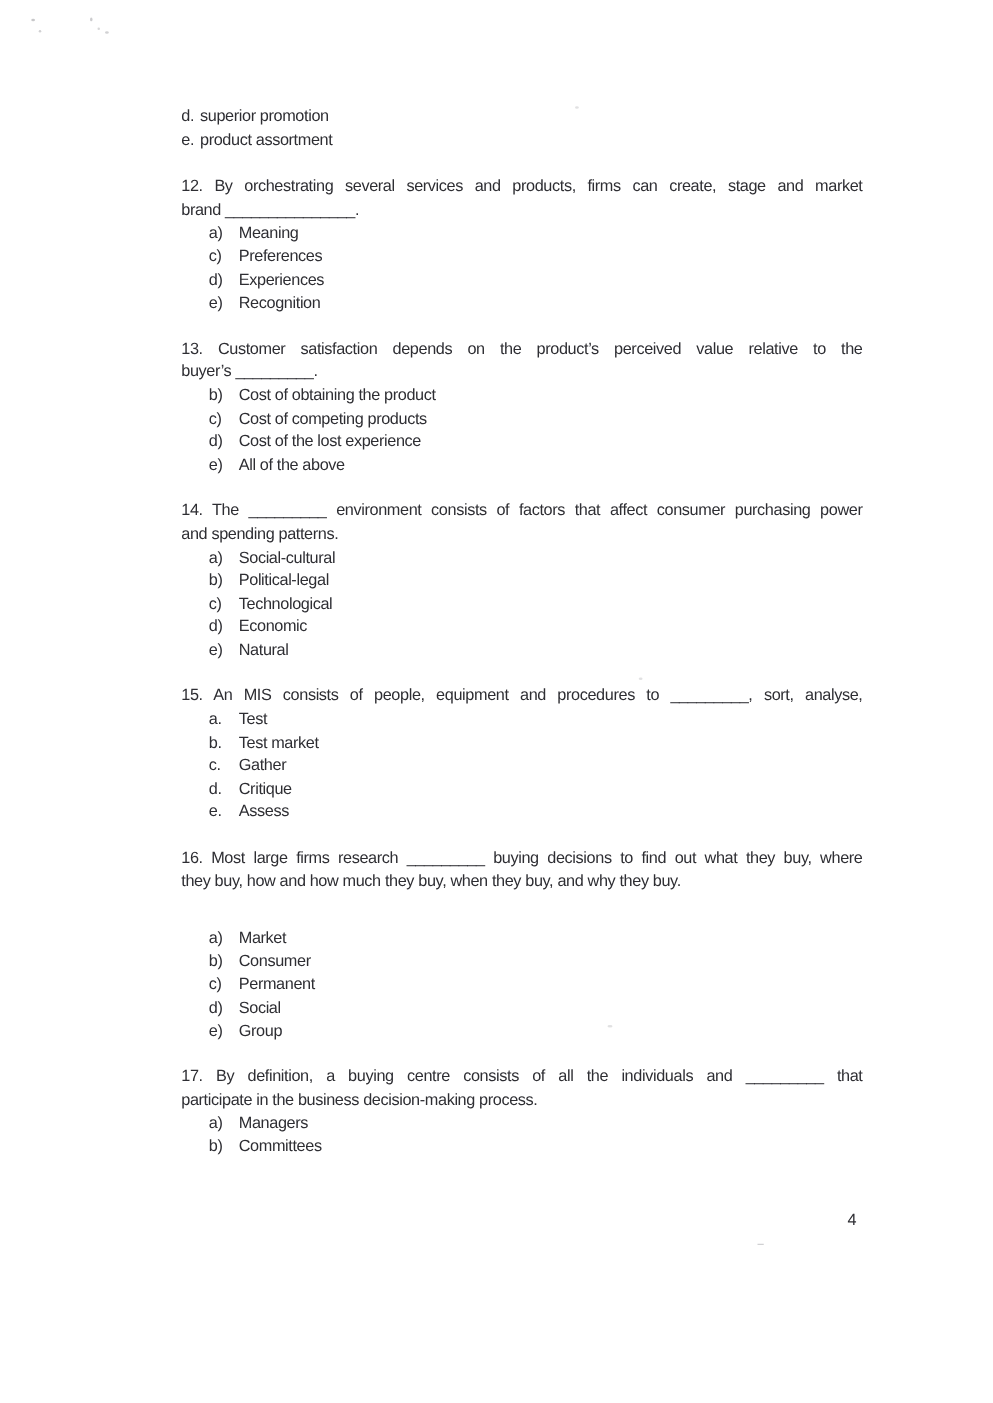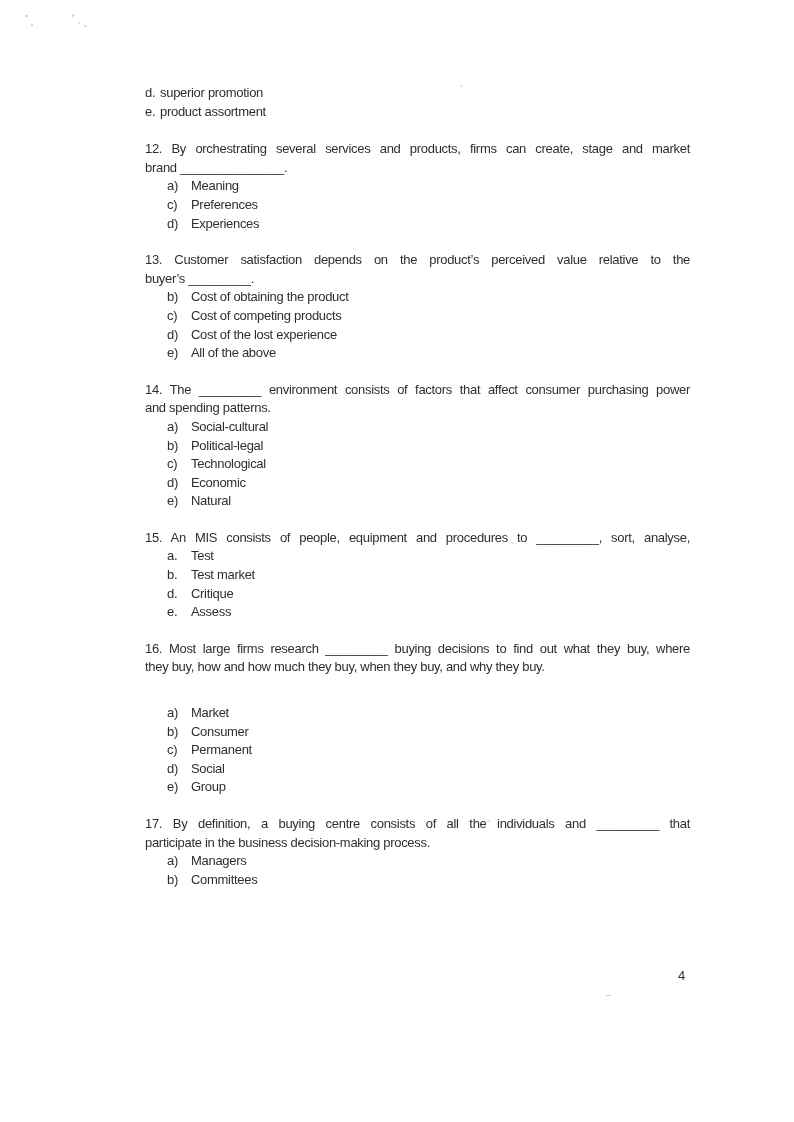--- a/index.html
+++ b/index.html
@@ -118,20 +118,21 @@
 
     <div class="question">
       <p class="stem">
         <span class="stem-line">12. By orchestrating several services and products, firms can create, stage and market</span>
         <span class="stem-last">brand _______________.</span>
       </p>
       <ul class="options">
         <li class="opt"><span class="opt-marker">a)</span><span>Meaning</span></li>
         <li class="opt"><span class="opt-marker">c)</span><span>Preferences</span></li>
         <li class="opt"><span class="opt-marker">d)</span><span>Experiences</span></li>
+        <li class="opt"><span class="opt-marker">e)</span><span>Recognition</span></li>
       </ul>
     </div>
 
     <div class="question">
       <p class="stem">
         <span class="stem-line">13. Customer satisfaction depends on the product’s perceived value relative to the</span>
         <span class="stem-last">buyer’s _________.</span>
       </p>
       <ul class="options">
         <li class="opt"><span class="opt-marker">b)</span><span>Cost of obtaining the product</span></li>
@@ -155,20 +156,21 @@
       </ul>
     </div>
 
     <div class="question">
       <p class="stem">
         <span class="stem-line">15. An MIS consists of people, equipment and procedures to _________, sort, analyse,</span>
       </p>
       <ul class="options">
         <li class="opt"><span class="opt-marker">a.</span><span>Test</span></li>
         <li class="opt"><span class="opt-marker">b.</span><span>Test market</span></li>
+        <li class="opt"><span class="opt-marker">c.</span><span>Gather</span></li>
         <li class="opt"><span class="opt-marker">d.</span><span>Critique</span></li>
         <li class="opt"><span class="opt-marker">e.</span><span>Assess</span></li>
       </ul>
     </div>
 
     <div class="question">
       <p class="stem">
         <span class="stem-line">16. Most large firms research _________ buying decisions to find out what they buy, where</span>
         <span class="stem-last">they buy, how and how much they buy, when they buy, and why they buy.</span>
       </p>

